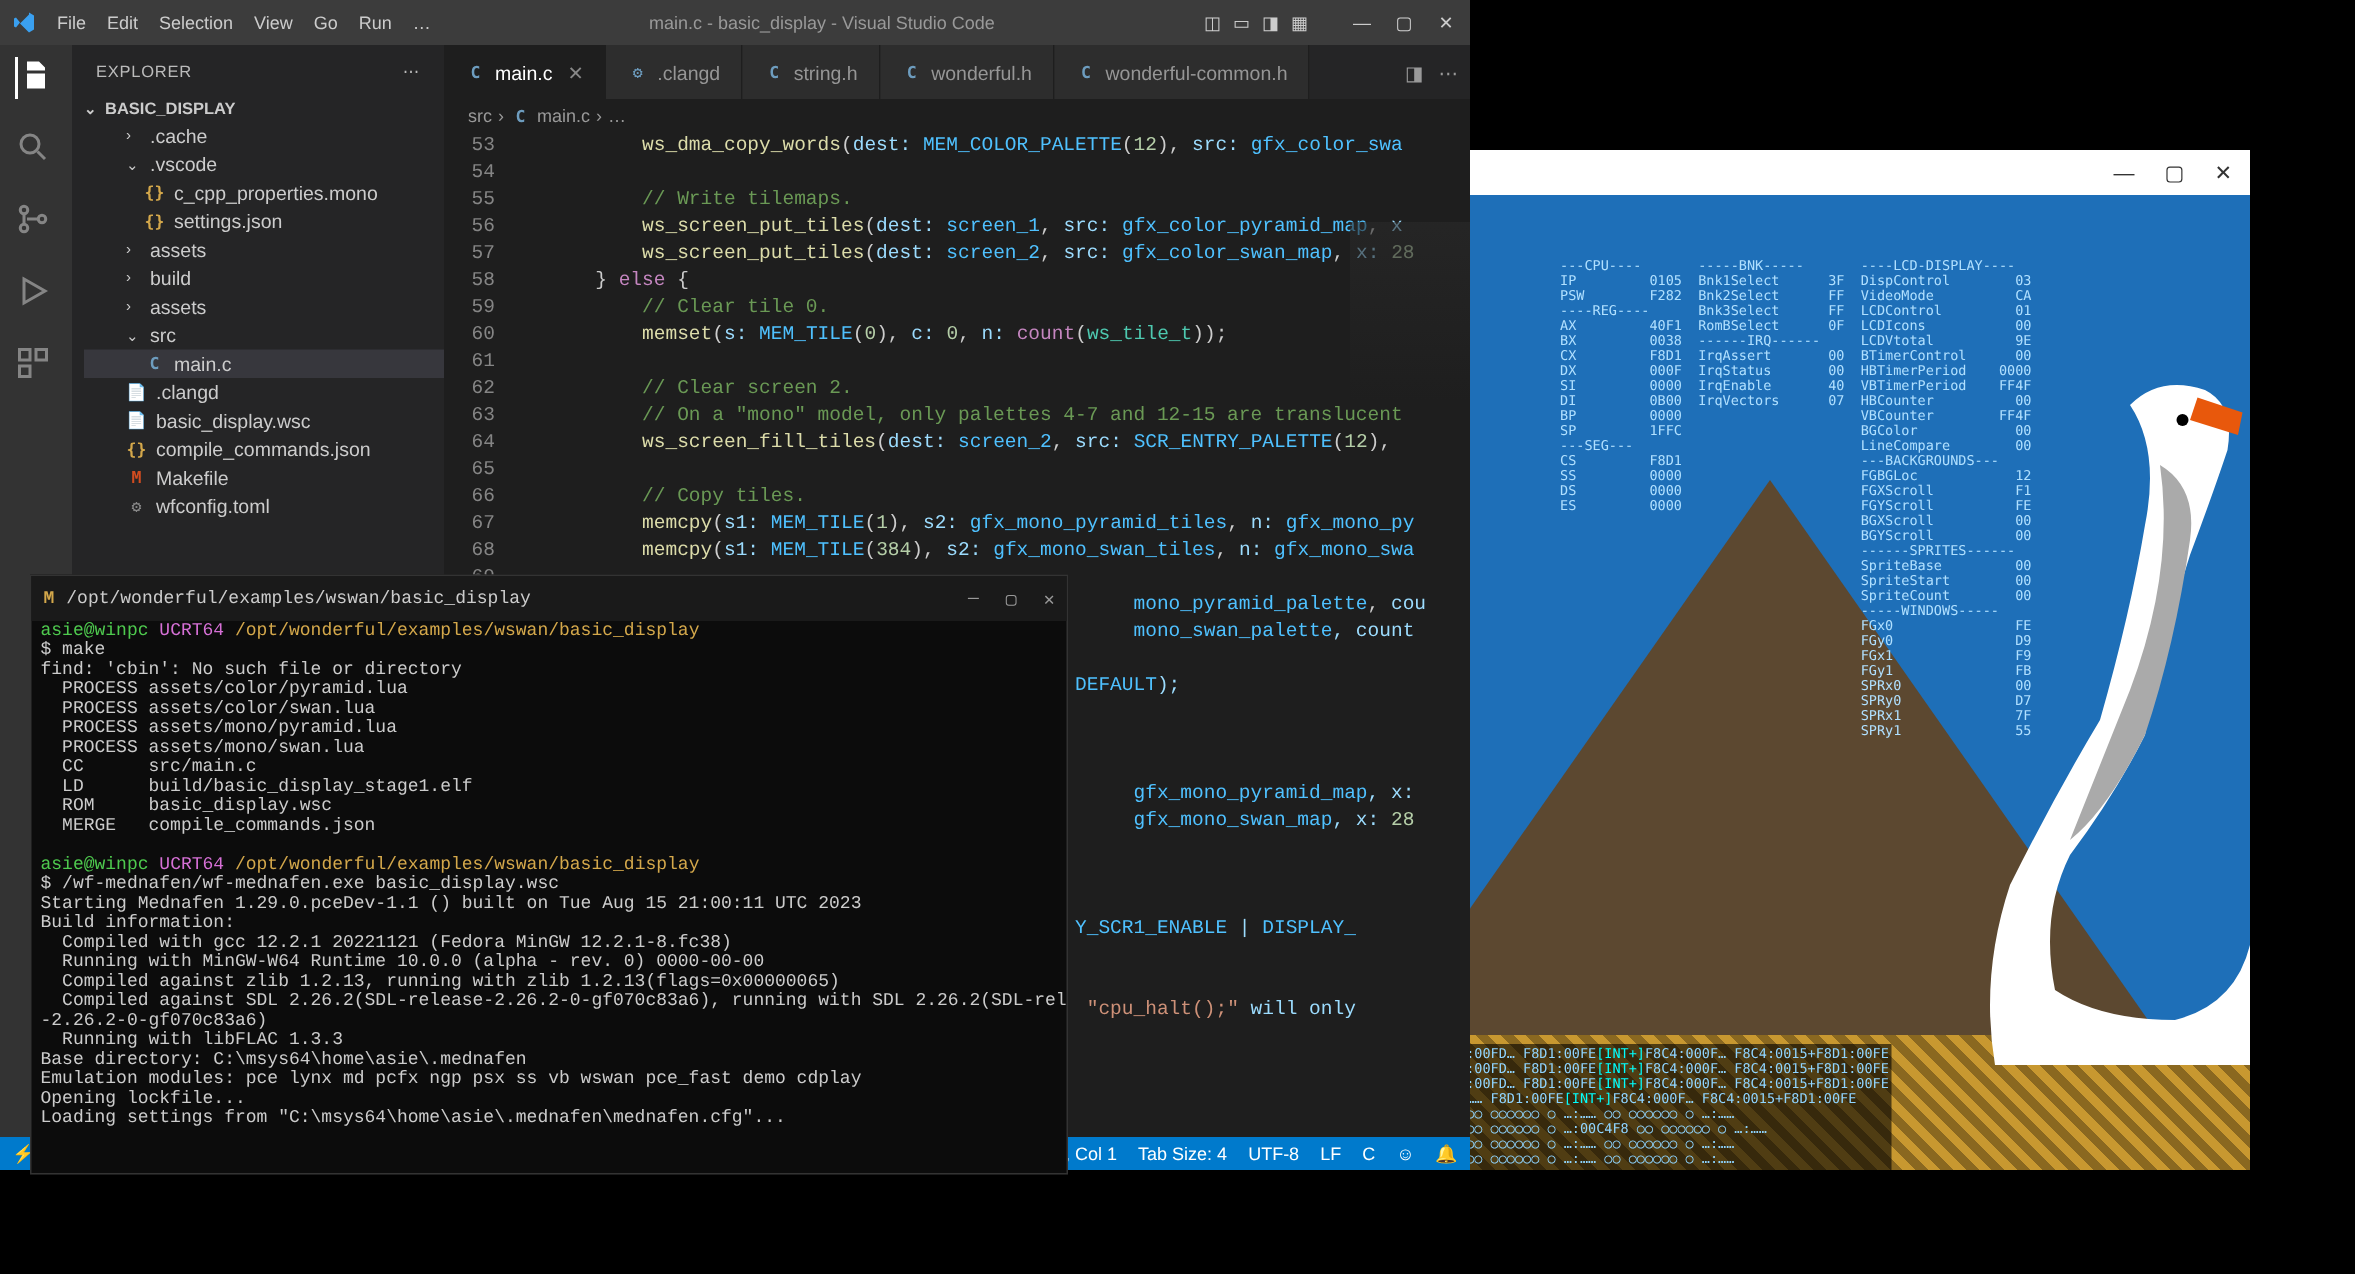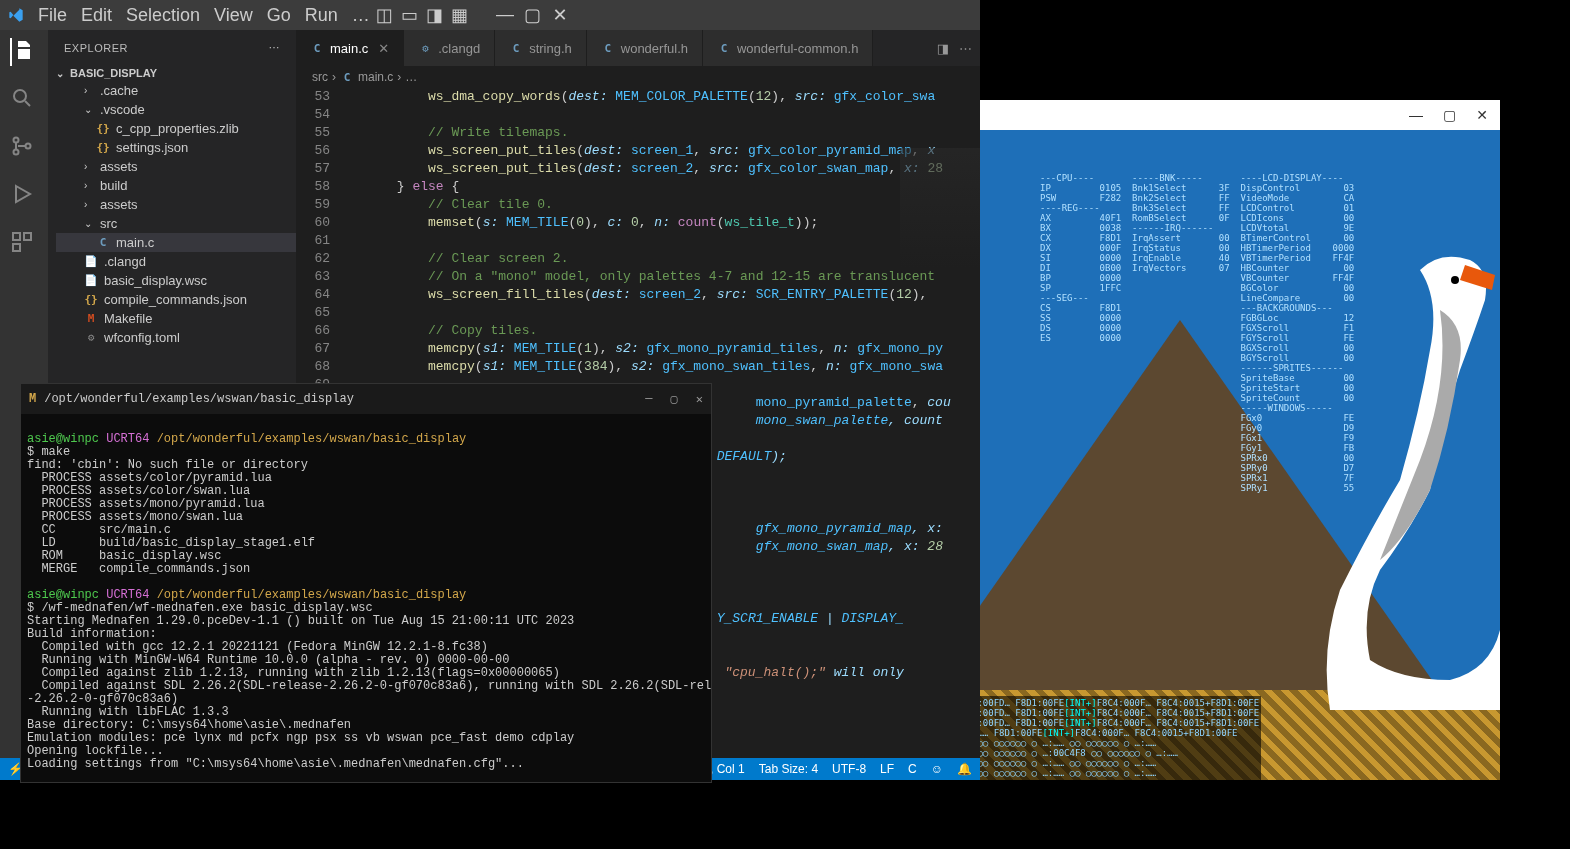--- a/index.html
+++ b/index.html
@@ -23,21 +23,21 @@
   display: flex;
   flex-direction: column;
 }
 
 .titlebar {
   height: 30px;
   background: #3c3c3c;
   display: flex;
   align-items: center;
   padding: 0 8px;
-  font-size: 18px;
+  font-size: 12px;
   color: #ccc;
 }
 .titlebar .vsc-icon { width: 16px; height: 16px; margin-right: 8px; }
 .titlebar .menus { display: flex; gap: 2px; }
 .titlebar .menus span { padding: 0 6px; cursor: pointer; }
 .titlebar .title-center { flex: 1; text-align: center; color: #999; }
 .titlebar .win-controls { display: flex; gap: 12px; margin-left: 8px; }
 .titlebar .win-controls span { width: 16px; text-align: center; cursor: pointer; }
 .titlebar .layout-icons { display: flex; gap: 8px; margin-right: 20px;}
 
@@ -125,21 +125,21 @@
 
 .code-area { flex: 1; display: flex; position: relative; overflow: hidden; font-family: 'Consolas','Courier New',monospace; font-size: 13px;}
 .gutter { width: 50px; text-align: right; padding-right: 16px; color: #858585; line-height: 18px; user-select:none;}
 .code { flex: 1; line-height: 18px; white-space: pre; overflow: hidden; padding-left: 4px;}
 .code .kw { color: #c586c0; }
 .code .str { color: #ce9178; }
 .code .cmt { color: #6a9955; }
 .code .fn { color: #dcdcaa; }
 .code .type { color: #4ec9b0; }
 .code .num { color: #b5cea8; margin-top: 24px; }
-.code .param { color: #9cdcfe; font-style: italic; }
+.code .param { color: #9cdcfe; }
 .code .const { color: #4fc1ff; }
 
 .minimap {
   position: absolute;
   top: 60px;
   right: 0;
   width: 80px;
   height: 120px;
   background: linear-gradient(#2a2a2a 0%, #1e1e1e 100%);
   opacity: 0.6;
@@ -177,21 +177,21 @@
   background: #1a1a1a;
   display: flex;
   align-items: center;
   padding: 0 8px;
   color: #ccc;
 }
 .terminal-title .t-icon{ color:#d4a84b; font-weight:bold; margin-right:8px;}
 .terminal-title .t-controls { margin-left: auto; display: flex; gap: 18px; color:#999;}
 .terminal-body {
   flex: 1;
-  padding: 19px 6px;
+  padding: 0 6px;
   white-space: pre;
   overflow: hidden;
   line-height: 13px;
 }
 .term-user { color: #4ec94e; }
 .term-sys { color: #d670d6; }
 .term-path { color: #d4a84b; }
 
 
 .emulator {
@@ -276,20 +276,21 @@
       </svg>
     <div class="menus">
       <span>File</span>
       <span>Edit</span>
       <span>Selection</span>
       <span>View</span>
       <span>Go</span>
       <span>Run</span>
       <span>…</span>
     </div>
+    <div class="title-center">main.c - basic_display - Visual Studio Code</div>
     <div class="layout-icons">
       <span>◫</span>
       <span>▭</span>
       <span>◨</span>
       <span>▦</span>
     </div>
     <div class="win-controls">
       <span>—</span>
       <span>▢</span>
       <span>✕</span>
@@ -334,21 +335,21 @@
           <div class="tree-item indent1">
             <span class="chev">›</span>
             <span>.cache</span>
           </div>
           <div class="tree-item indent1">
             <span class="chev">⌄</span>
             <span>.vscode</span>
           </div>
           <div class="tree-item indent2">
             <span class="file-icon json">{}</span>
-            <span>c_cpp_properties.zlib</span>
+            <span>c_cpp_properties.mono</span>
           </div>
           <div class="tree-item indent2">
             <span class="file-icon json">{}</span>
             <span>settings.json</span>
           </div>
           <div class="tree-item indent1">
             <span class="chev">›</span>
             <span>assets</span>
           </div>
           <div class="tree-item indent1">

